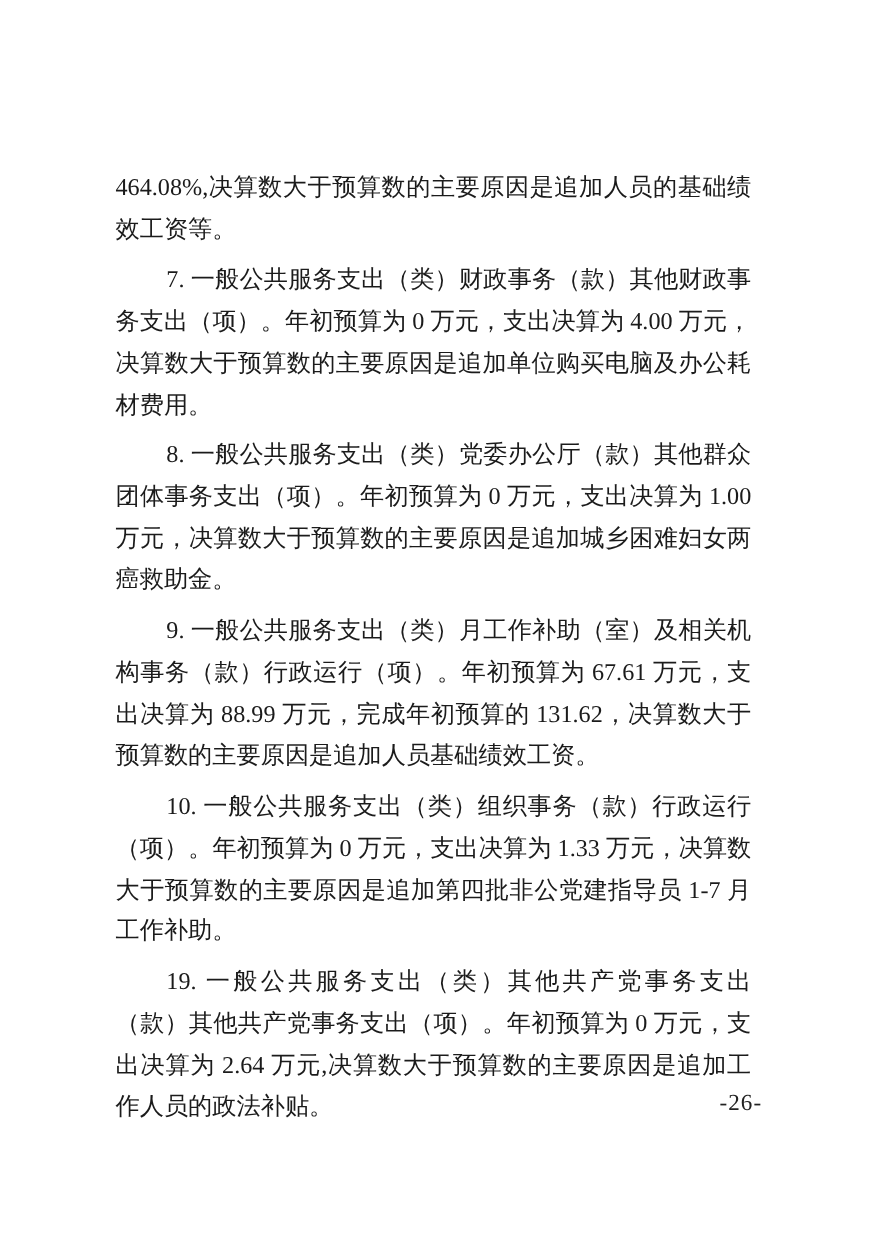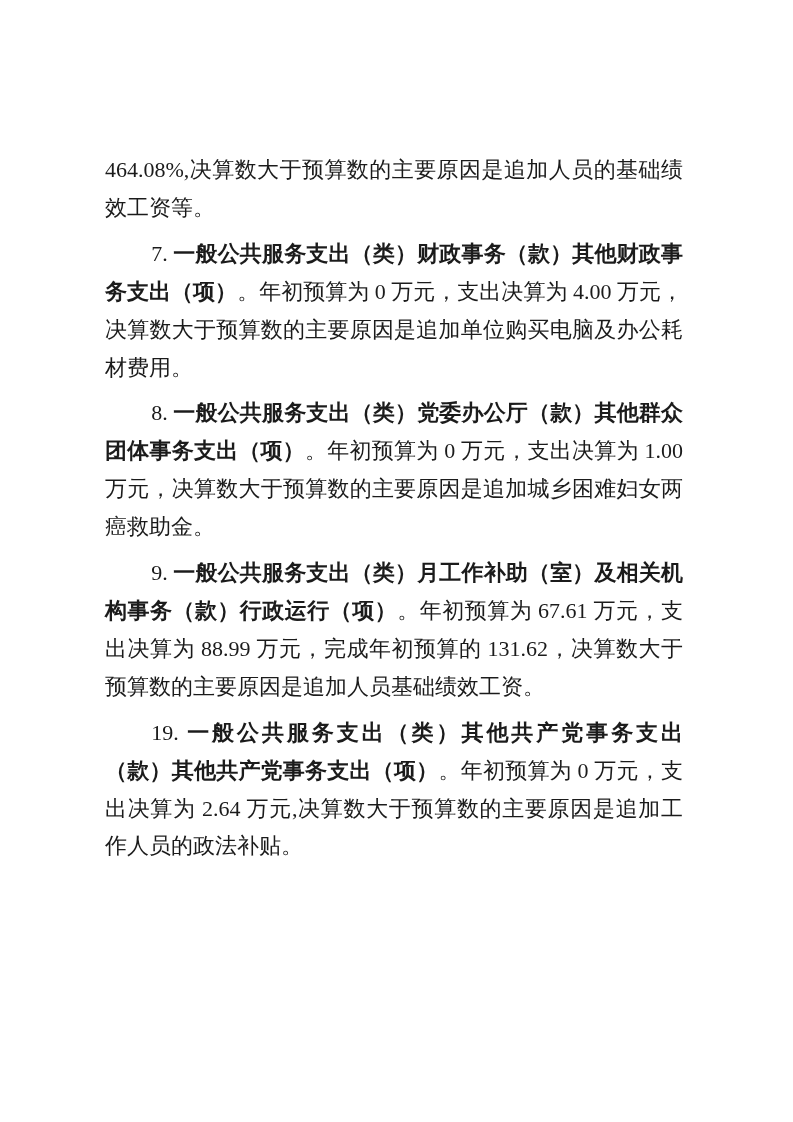--- a/index.html
+++ b/index.html
@@ -29,21 +29,21 @@
     margin: 8px;
     padding: 0;
   }
   .para.indent {
     text-indent: 2.1em;
   }
   .seg {
     font-weight: 400;
   }
   .seg.bold {
-    font-weight: 700;
+    font-weight: 400;
     font-family: "Liberation Sans", "DejaVu Sans", sans-serif;
   }
   .page-number {
     position: absolute;
     top: 990px;
     left: 0;
     right: 100px;
     text-align: right;
     font-size: 21px;
     color: #222222;
@@ -54,15 +54,17 @@
 </head>
 <body>
 
 <div class="page">
   <div class="doc-body">
 
   <p class="para"><span class="seg">464.08%,决算数大于预算数的主要原因是追加人员的基础绩效工资等。</span></p>
       <p class="para indent"><span class="seg">7. </span><span class="seg bold">一般公共服务支出（类）财政事务（款）其他财政事务支出（项）</span><span class="seg">。年初预算为 0 万元，支出决算为 4.00 万元，决算数大于预算数的主要原因是追加单位购买电脑及办公耗材费用。</span></p>
       <p class="para indent"><span class="seg">8. </span><span class="seg bold">一般公共服务支出（类）党委办公厅（款）其他群众团体事务支出（项）</span><span class="seg">。年初预算为 0 万元，支出决算为 1.00 万元，决算数大于预算数的主要原因是追加城乡困难妇女两癌救助金。</span></p>
       <p class="para indent"><span class="seg">9. </span><span class="seg bold">一般公共服务支出（类）月工作补助（室）及相关机构事务（款）行政运行（项）</span><span class="seg">。年初预算为 67.61 万元，支出决算为 88.99 万元，完成年初预算的 131.62，决算数大于预算数的主要原因是追加人员基础绩效工资。</span></p>
+      <p class="para indent"><span class="seg">10. </span><span class="seg bold">一般公共服务支出（类）组织事务（款）行政运行（项）</span><span class="seg">。年初预算为 0 万元，支出决算为 1.33 万元，决算数大于预算数的主要原因是追加第四批非公党建指导员 1-7 月工作补助。</span></p>
       <p class="para indent"><span class="seg">19. </span><span class="seg bold">一般公共服务支出（类）其他共产党事务支出（款）其他共产党事务支出（项）</span><span class="seg">。年初预算为 0 万元，支出决算为 2.64 万元,决算数大于预算数的主要原因是追加工作人员的政法补贴。</span></p>
     </div>
+  <div class="page-number">-26-</div>
 </div>
 
 </body></html>

